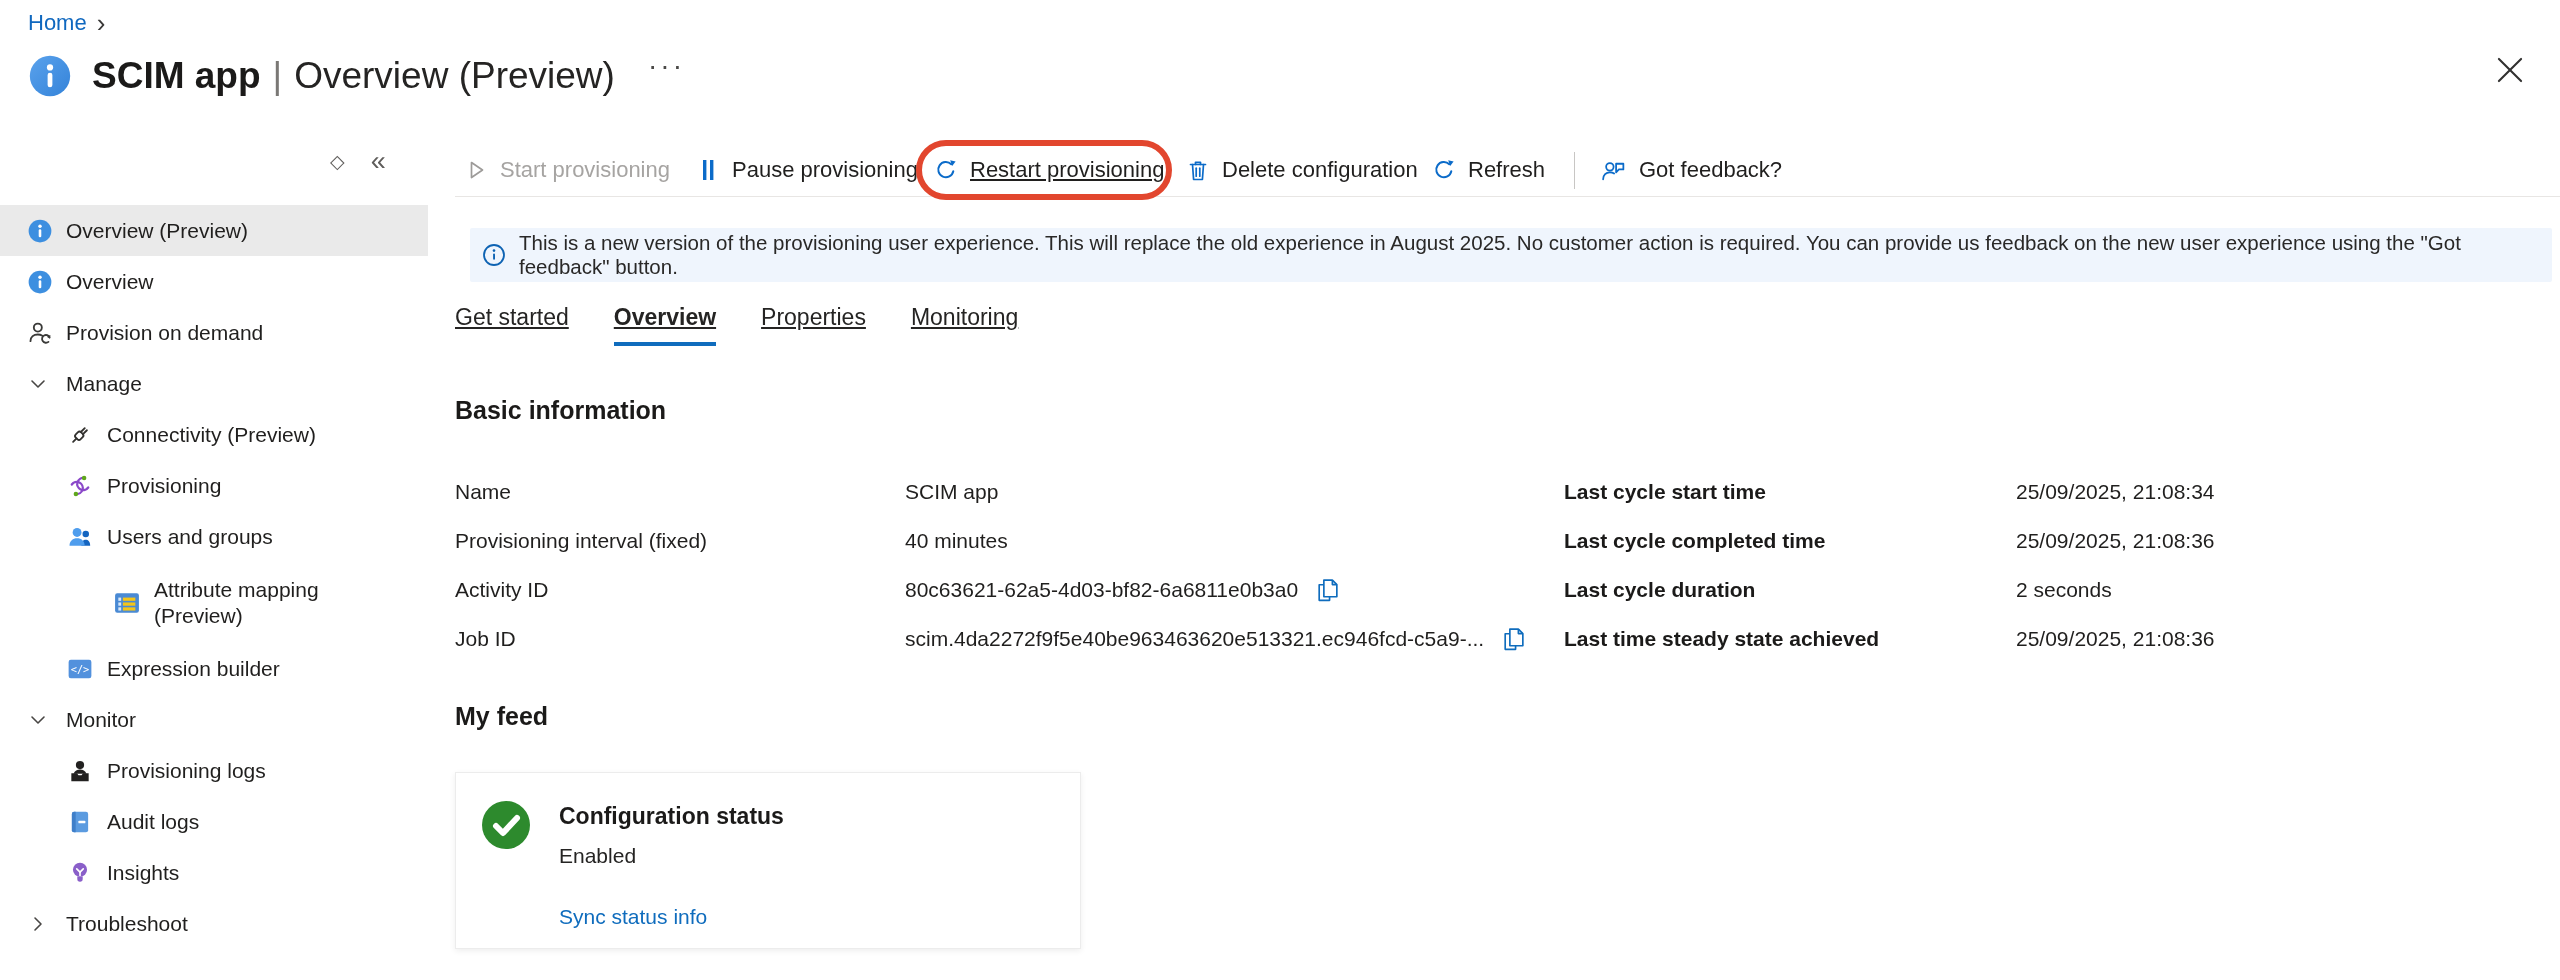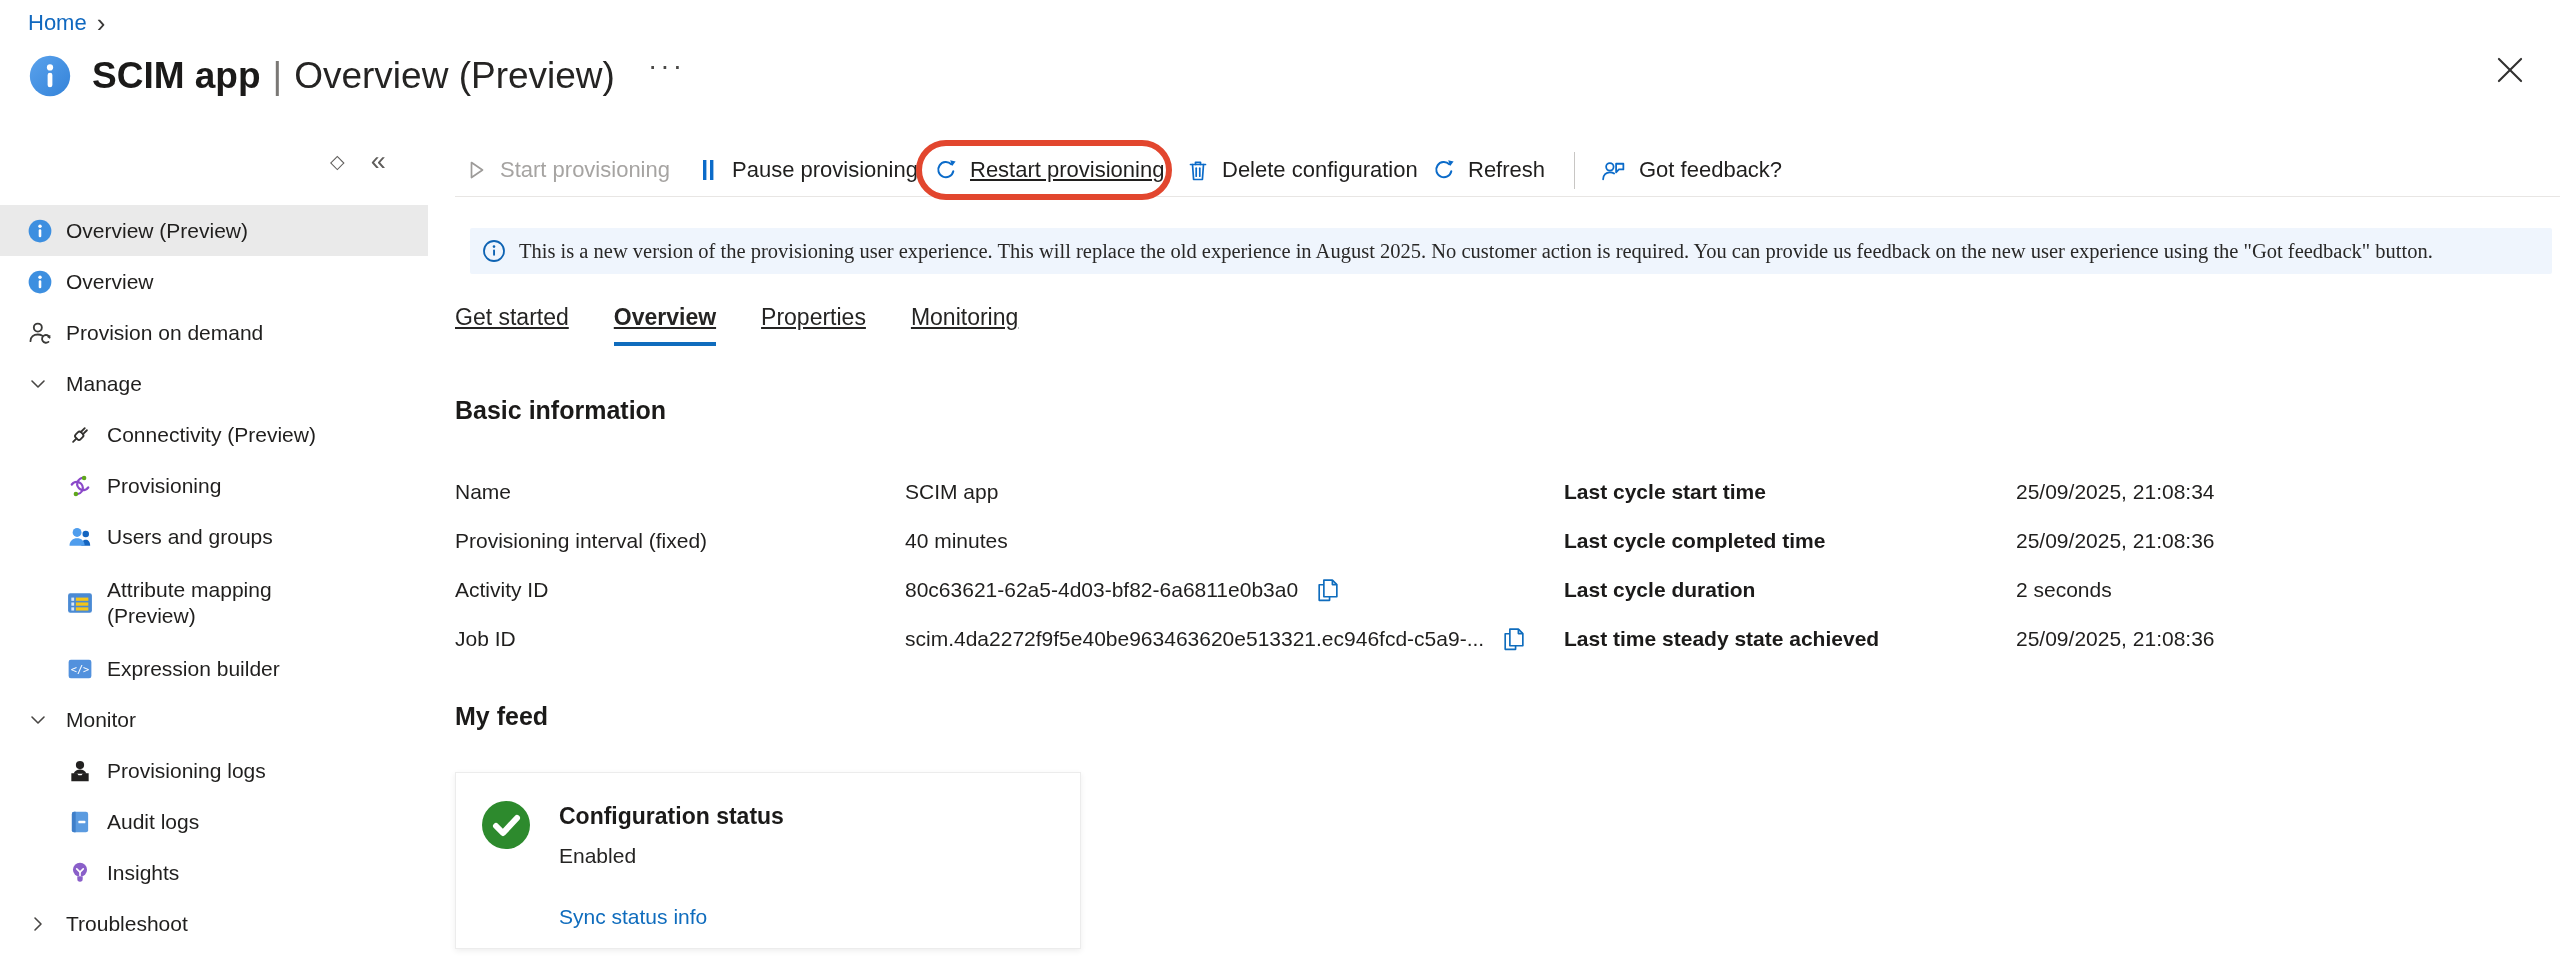--- a/index.html
+++ b/index.html
@@ -28,35 +28,35 @@
 
   .sidebar { position:absolute; left:0; top:205px; width:428px; }
   .nav-item { display:flex; align-items:center; height:51px; cursor:pointer; font-size:21px; color:#201f1e; }
   .nav-item.top { padding-left:27px; }
   .nav-item.group { padding-left:30px; }
   .nav-item.sub { padding-left:67px; }
   .nav-item.active { background:#eaeaea; }
   .nav-icon { width:26px; height:26px; flex:0 0 auto; margin-right:13px; }
   .nav-chev { width:16px; height:16px; flex:0 0 auto; margin-right:20px; }
   .nav-item.sub .nav-icon { margin-right:14px; }
-  .nav-item.tall { height:81px; }
+  .nav-item.tall { height:81px;margin-left:47px; }
   .nav-label { line-height:26px; }
   .nav-label.wrap { max-width:225px; }
 
   
   .toolbar-btn { position:absolute; top:148px; height:44px; display:flex; align-items:center; gap:12px; font-size:22px; color:#201f1e; cursor:pointer; white-space:nowrap; }
   .toolbar-btn.disabled { color:#a6a4a2; cursor:default; }
   .tb-icon { width:24px; height:24px; flex:0 0 auto; }
   .tb-icon.wide { width:27px; height:27px; }
   .toolbar-sep { position:absolute; left:1574px; top:152px; width:1px; height:37px; background:#c8c6c4; }
   .toolbar-rule { position:absolute; left:455px; right:0; top:196px; height:1px; background:#e8e6e4; }
   .annotation { position:absolute; left:916px; top:140px; width:256px; height:60px; border:6px solid #e2462e; border-radius:32px; pointer-events:none; z-index:5; }
 
   
-  .banner { position:absolute; left:470px; top:228px; width:2082px; height:46px; background:#eff5fd; border-radius:2px; display:flex; align-items:center; padding-left:12px;font-family:Liberation Serif, serif; }
+  .banner { position:absolute; left:470px; top:228px; width:2082px; height:54px; background:#eff5fd; border-radius:2px; display:flex; align-items:center; padding-left:12px; }
   .banner-icon { width:24px; height:24px; flex:0 0 auto; }
   .banner-text { margin-left:13px; font-size:20.5px; color:#29282
 
 7; }
   .banner-text { color:#292827; }
 
   
   .tabs { position:absolute; left:455px; top:303px; display:flex; gap:45px; }
   .tab { font-size:23px; line-height:28px; color:#252423; padding-bottom:11px; border-bottom:4px solid transparent; cursor:pointer;text-decoration:underline; }
   .tab.active { font-weight:700; border-bottom-color:#0f6cbd; }

